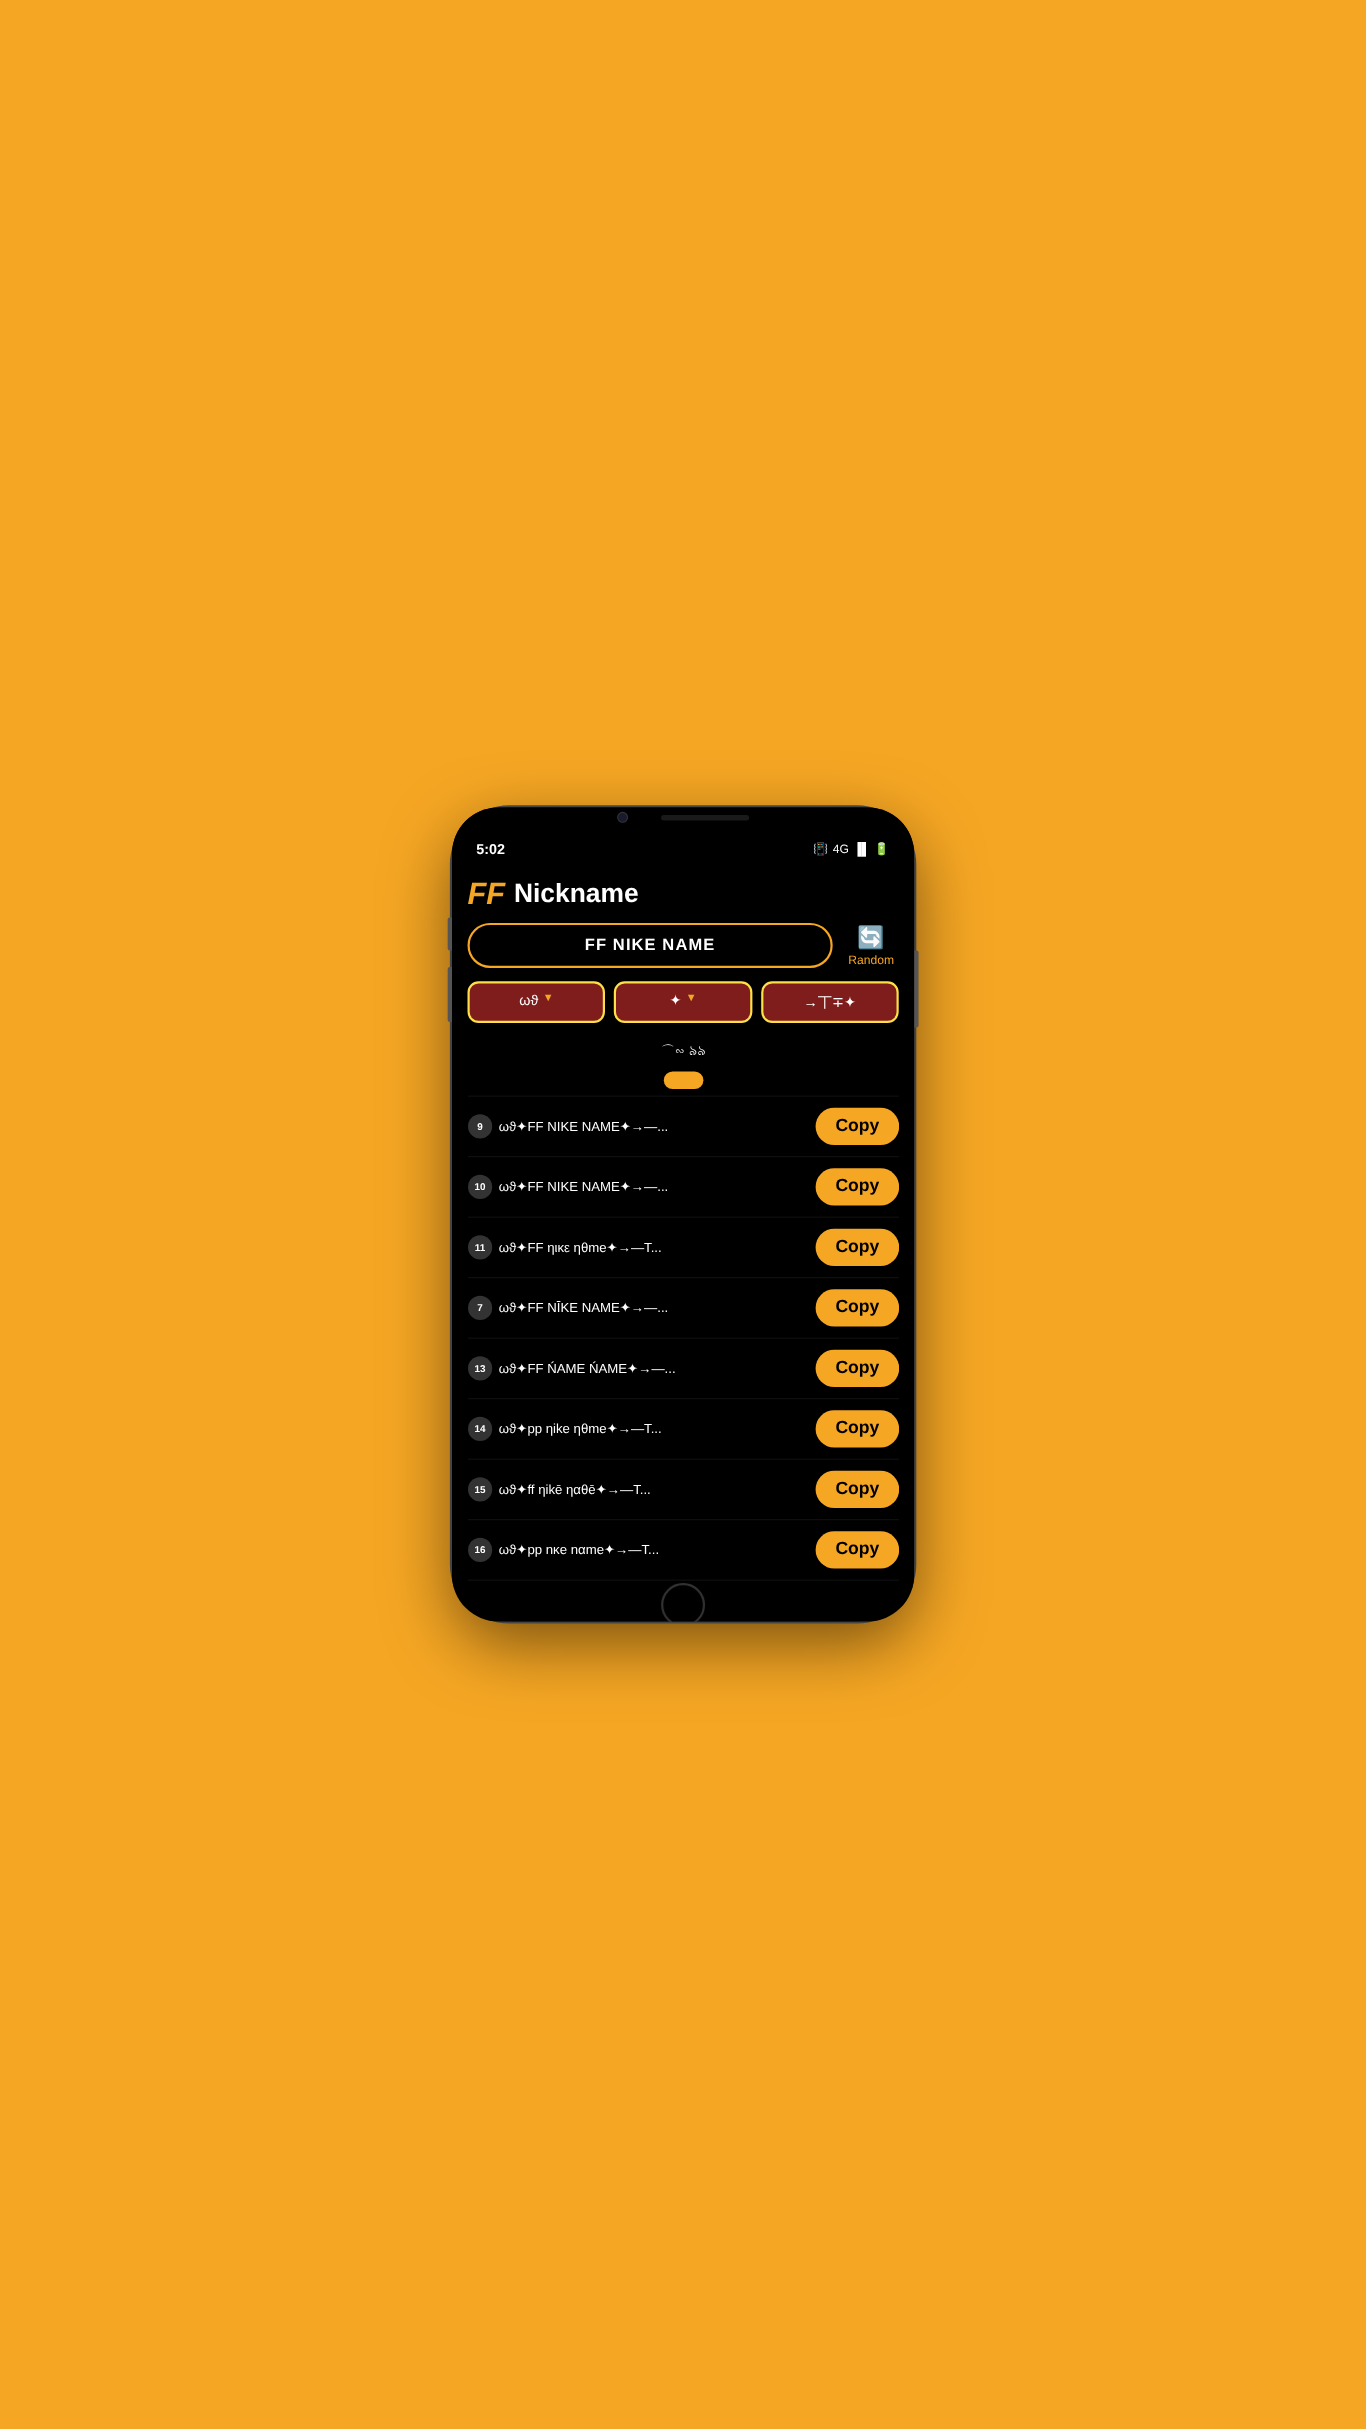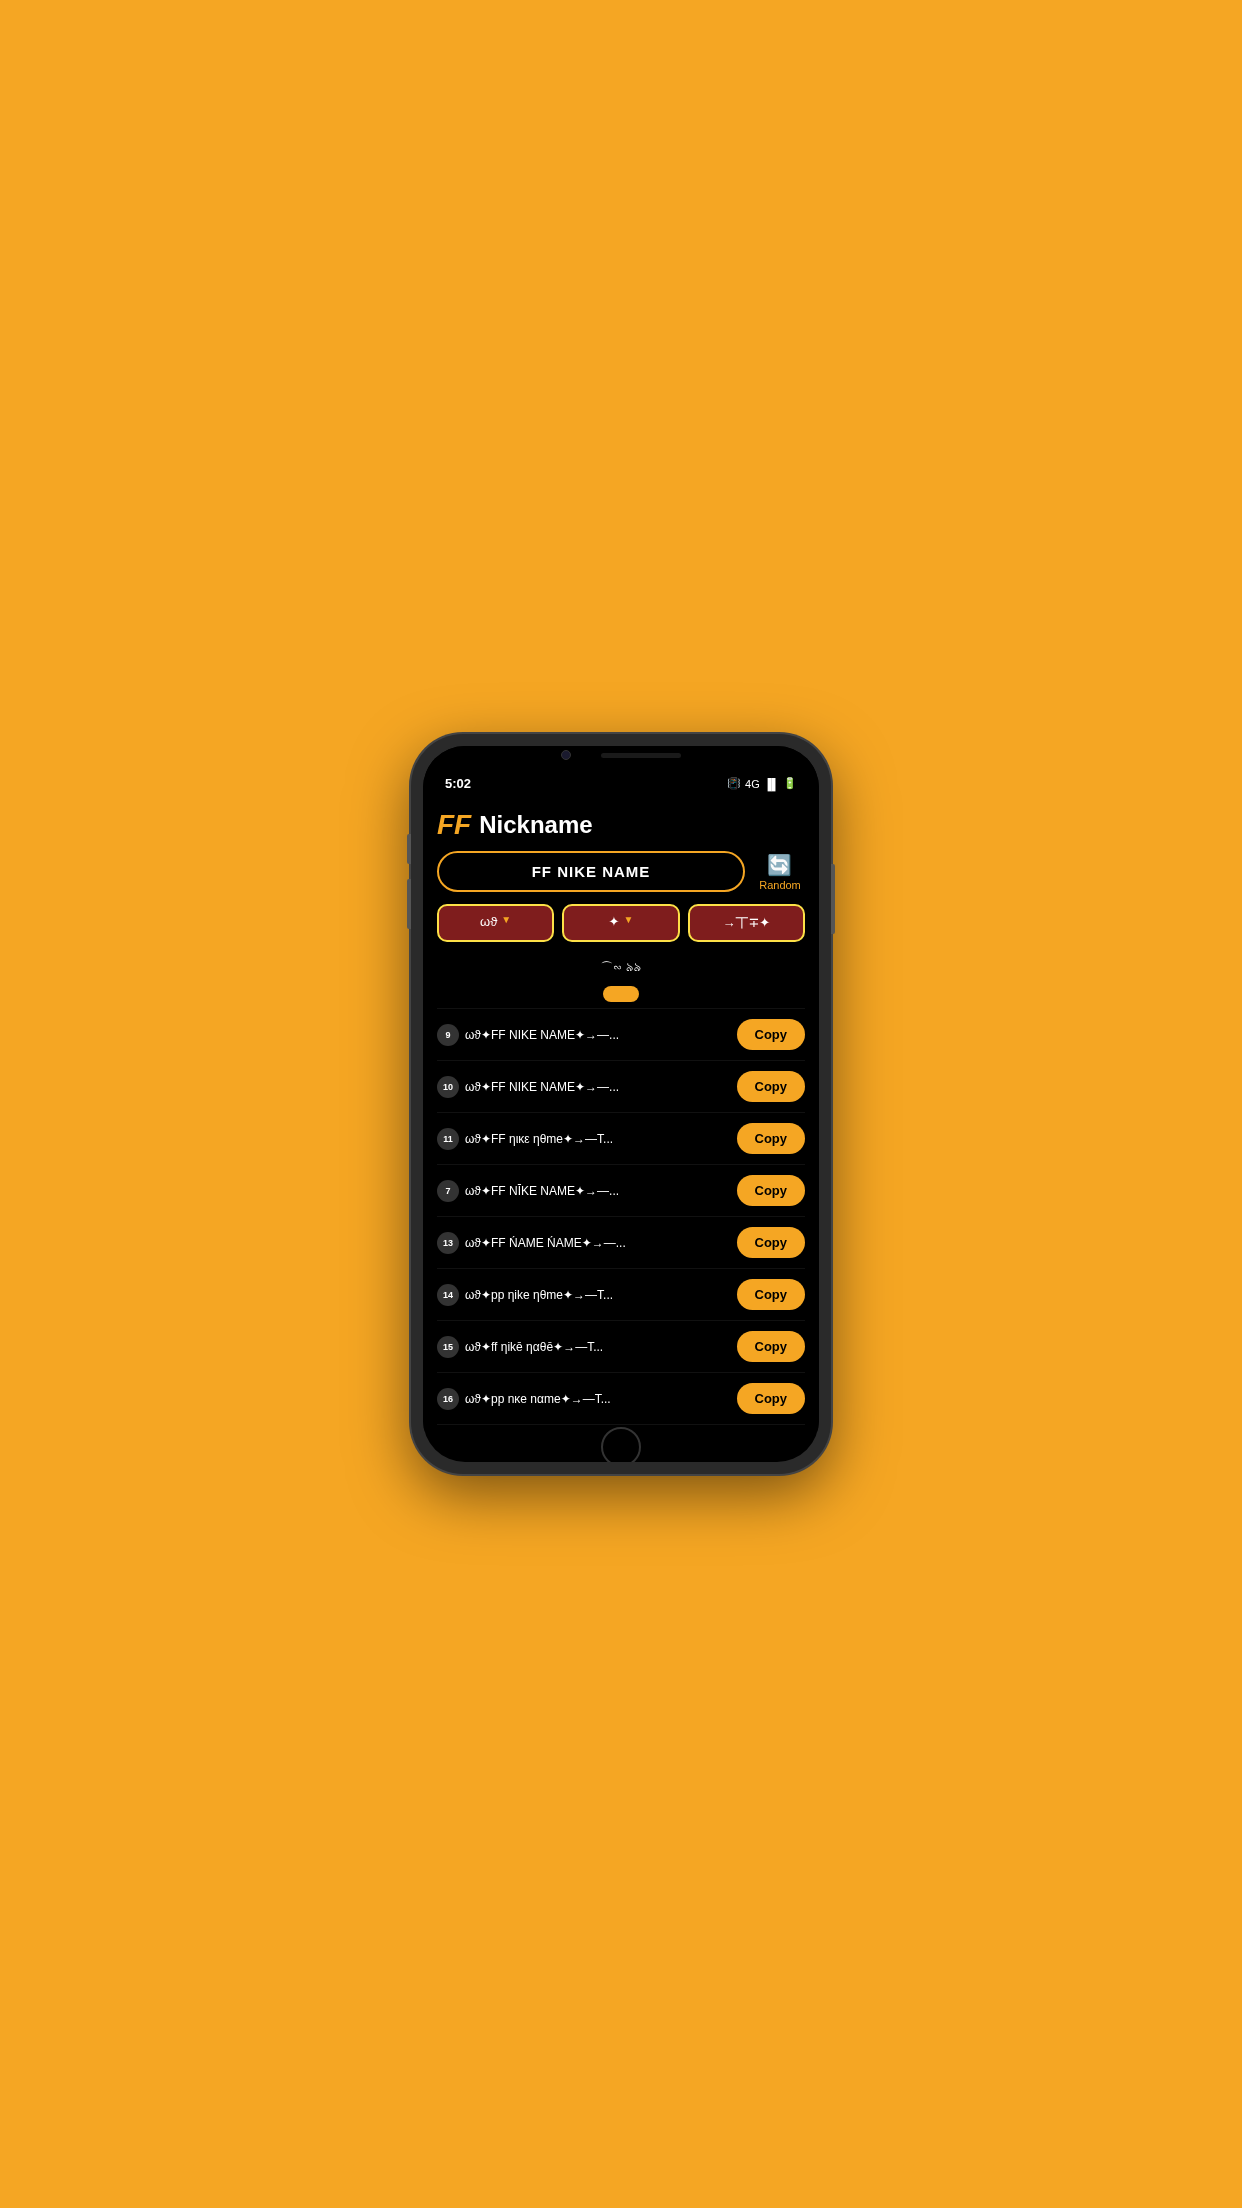--- a/index.html
+++ b/index.html
@@ -11,21 +11,21 @@
       align-items: center;
       min-height: 100vh;
       font-family: -apple-system, BlinkMacSystemFont, 'Helvetica Neue', sans-serif;
     }
 
     .phone-outer {
       width: 420px;
       height: 740px;
       background: #2a2a2a;
       border-radius: 52px;
-      padding: 12px;
+      padding: 0;
       box-shadow: 0 0 0 2px #444, 0 20px 60px rgba(0,0,0,0.5);
       position: relative;
     }
 
     .phone-inner {
       width: 100%;
       height: 100%;
       background: #000;
       border-radius: 42px;
       overflow: hidden;
@@ -225,21 +225,21 @@
       text-overflow: ellipsis;
       flex: 1;
     }
 
     .copy-btn {
       background: #F5A623;
       color: #000;
       border: none;
       border-radius: 20px;
       padding: 8px 18px;
-      font-size: 13px;
+      font-size: 16px;
       font-weight: 800;
       cursor: pointer;
       flex-shrink: 0;
     }
 
     .partial-item {
       display: flex;
       align-items: center;
       justify-content: space-between;
       padding: 6px 0;

